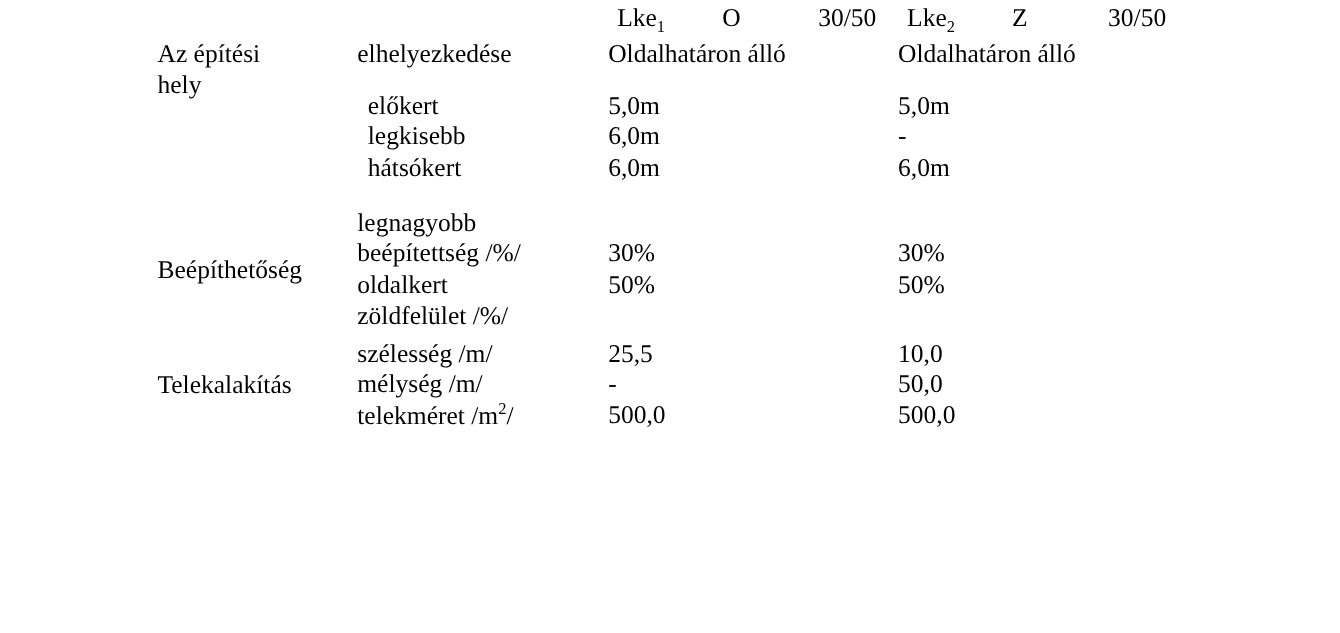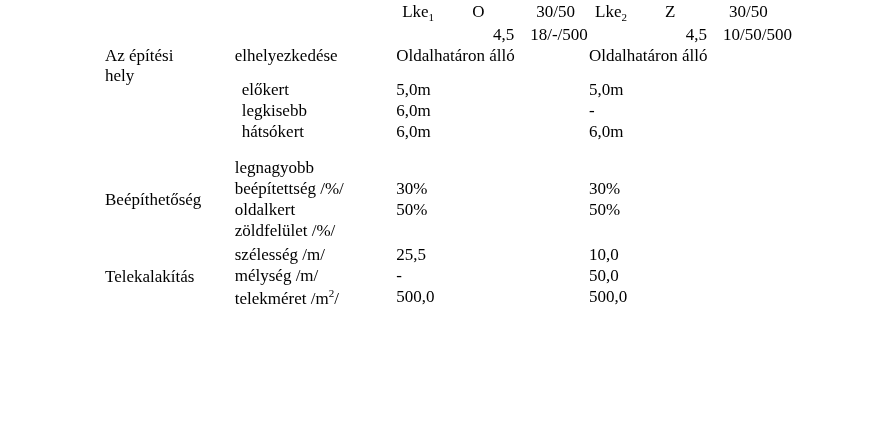--- a/index.html
+++ b/index.html
@@ -101,36 +101,20 @@
         </td>
         <td class="frame-top frame-right hdr-cell">
           <div class="hdr-row1">
             <span class="hdr-code nowrap"><span>Lke</span><sub>2</sub></span>
             <span class="hdr-letter">Z</span>
             <span class="hdr-ratio">30/50</span>
           </div>
         </td>
       </tr>
 
-      <tr>
-        <td class="frame-left hline">&nbsp;</td>
-        <td class="vline hline">&nbsp;</td>
-        <td class="vline hline hdr-cell">
-          <div class="hdr-row2">
-            <span class="hdr-h">4,5</span>
-            <span class="hdr-dims">18/-/500</span>
-          </div>
-        </td>
-        <td class="frame-right hline hdr-cell">
-          <div class="hdr-row2">
-            <span class="hdr-h">4,5</span>
-            <span class="hdr-dims">10/50/500</span>
-          </div>
-        </td>
-      </tr>
 
       <tr>
         <td class="frame-left c-label pad-t">
           <div>Az építési</div>
           <div>hely</div>
         </td>
         <td class="vline c-sub pad-t">
           <div>elhelyezkedése</div>
           <div class="smallgap">&nbsp;</div>
           <div class="indent">előkert</div>

